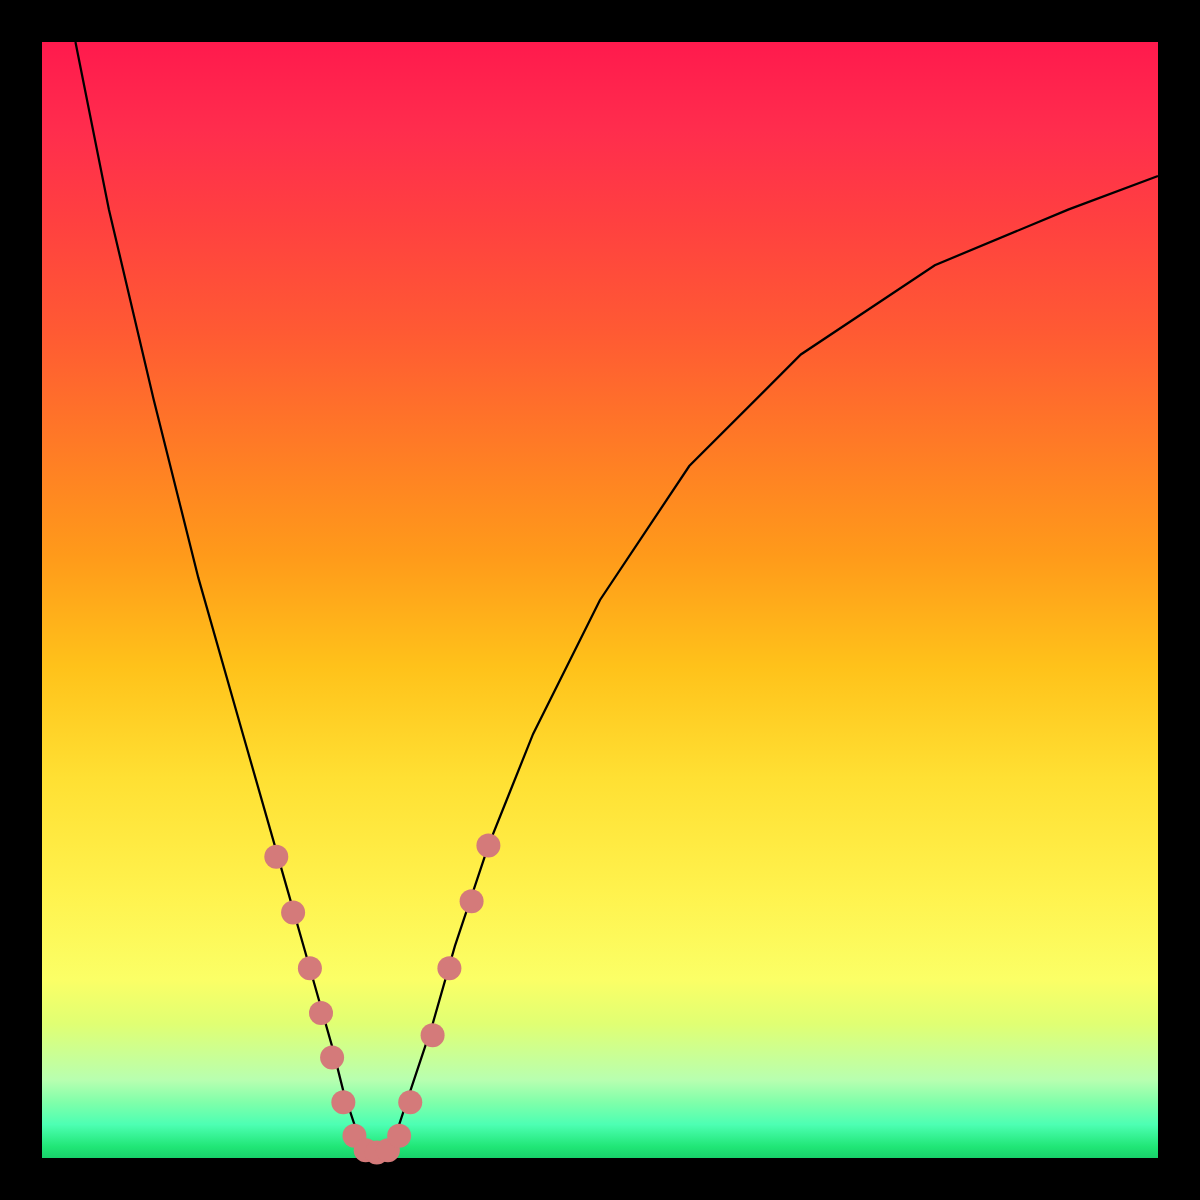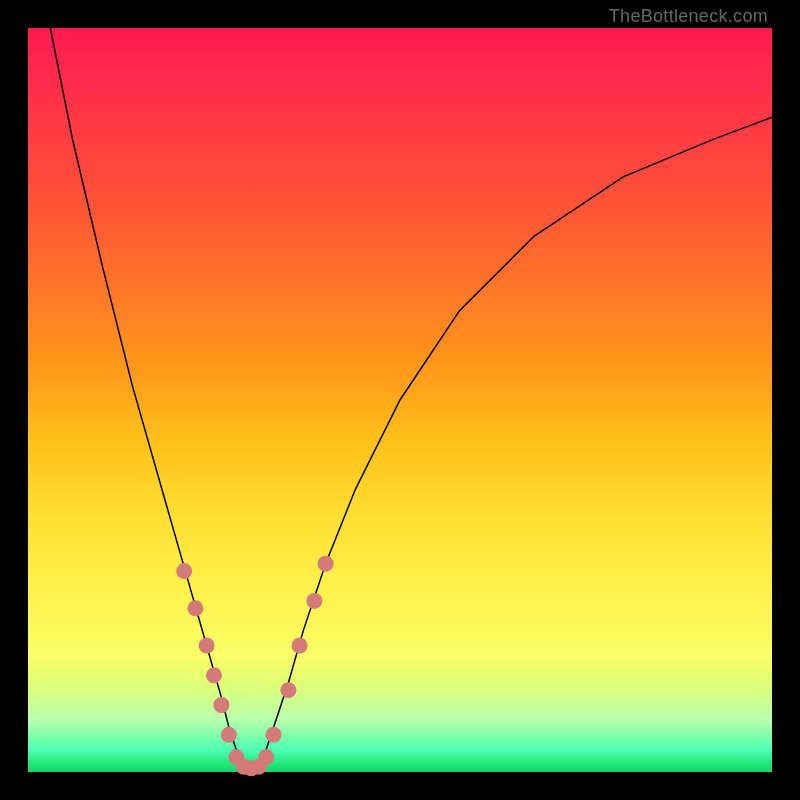--- a/index.html
+++ b/index.html
@@ -87,14 +87,13 @@
           <circle cx="230.6" cy="738.8" r="8" class="dot"></circle>
           <circle cx="238.1" cy="729.1" r="8" class="dot"></circle>
           <circle cx="245.5" cy="706.8" r="8" class="dot"></circle>
           <circle cx="260.4" cy="662.2" r="8" class="dot"></circle>
           <circle cx="271.6" cy="617.5" r="8" class="dot"></circle>
           <circle cx="286.4" cy="572.9" r="8" class="dot"></circle>
           <circle cx="297.6" cy="535.7" r="8" class="dot"></circle>
         </g>
     </svg>
   </div>
-  <div class="watermark">TheBottleneck.com</div>
 </div>
 
 </body></html>

